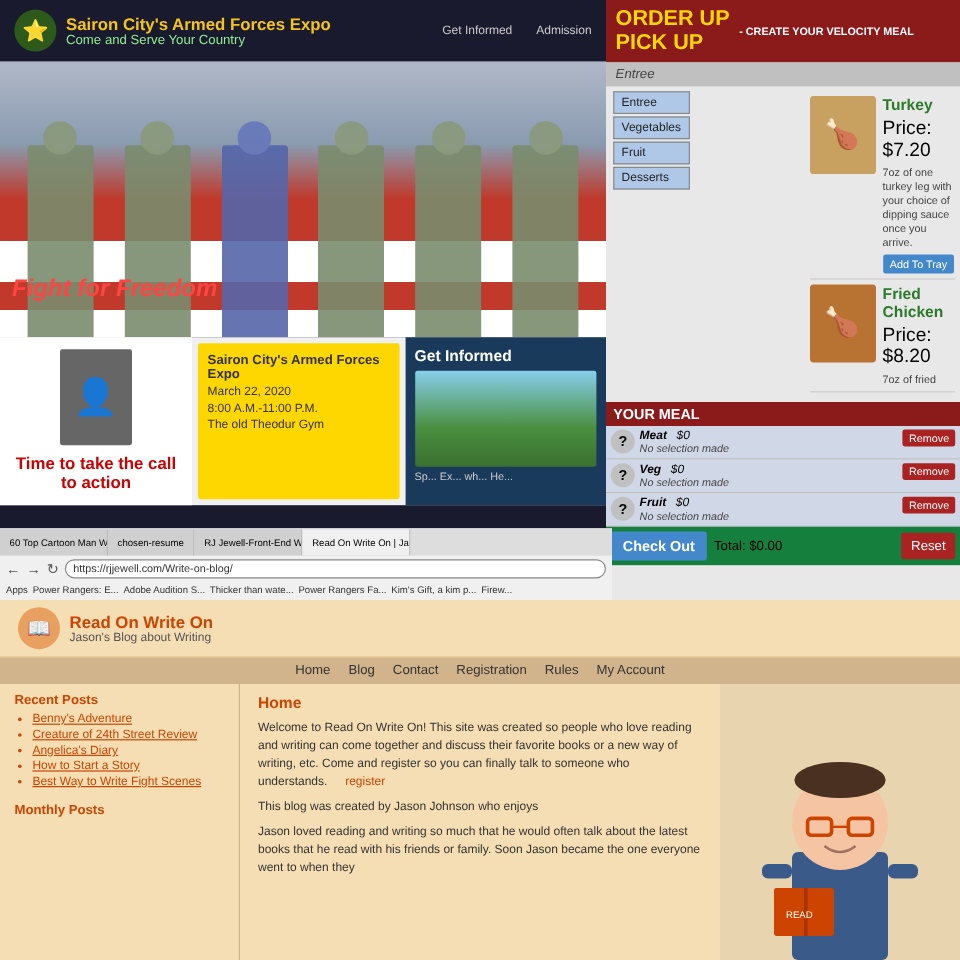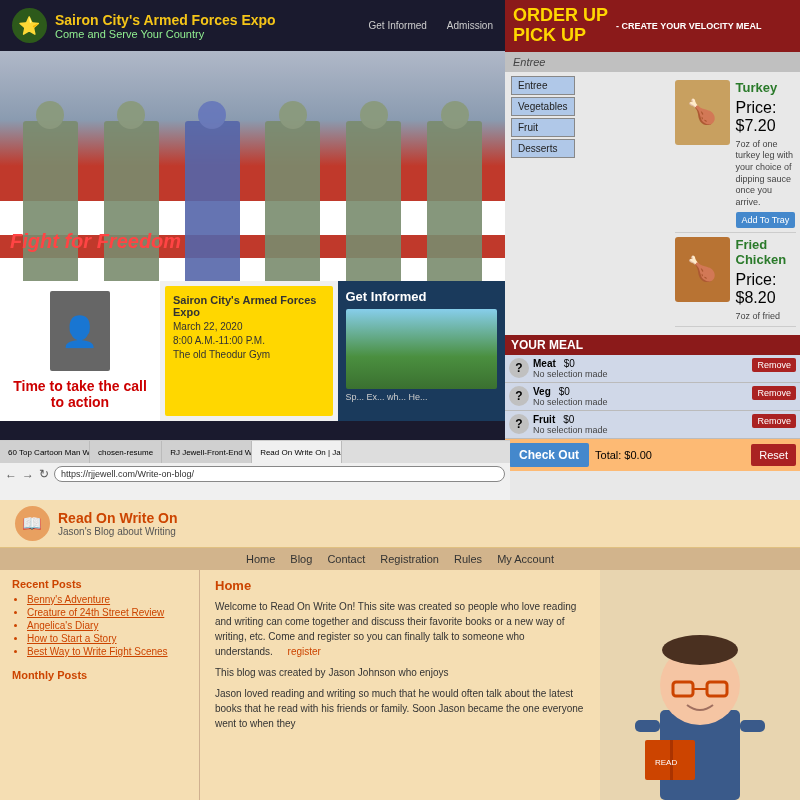--- a/index.html
+++ b/index.html
@@ -209,39 +209,39 @@
     }
     .meal-q {
       width: 20px; height: 20px;
       background: #c0c0c0;
       border-radius: 50%;
       display: flex; align-items: center; justify-content: center;
       font-weight: bold;
       font-size: 12px;
       flex-shrink: 0;
     }
-    .meal-item-info { flex: 1; }
+    .meal-item-info { flex: 1; font-style: italic; }
     .meal-item-name { font-size: 10px; font-weight: bold; }
     .meal-item-price { font-size: 10px; }
     .meal-no-sel { font-size: 9px; color: #444; }
     .meal-remove-btn {
       background: #aa2222;
       color: white;
       border: none;
       padding: 2px 5px;
       font-size: 9px;
       cursor: pointer;
       border-radius: 2px;
     }
     .meal-footer {
       display: flex;
       align-items: center;
       padding: 4px;
       gap: 6px;
-      background: #fdba74;
+      background: #15803d;
     }
     .checkout-btn {
       background: #4488cc;
       color: white;
       border: none;
       padding: 5px 10px;
       font-size: 12px;
       font-weight: bold;
       cursor: pointer;
       border-radius: 2px;
@@ -520,20 +520,29 @@
     <div class="btab">chosen-resume</div>
     <div class="btab">RJ Jewell-Front-End Web Dev...</div>
     <div class="btab active">Read On Write On | Jason...</div>
   </div>
   <div class="browser-urlbar">
     <span class="browser-back">←</span>
     <span class="browser-fwd">→</span>
     <span class="browser-refresh">↻</span>
     <input class="url-input" type="text" value="https://rjjewell.com/Write-on-blog/" style="">
   </div>
+  <div class="browser-bookmarks">
+    <span>Apps</span>
+    <span>Power Rangers: E...</span>
+    <span>Adobe Audition S...</span>
+    <span>Thicker than wate...</span>
+    <span>Power Rangers Fa...</span>
+    <span>Kim's Gift, a kim p...</span>
+    <span>Firew...</span>
+  </div>
 </div>
 
 <div class="site-info-bar">
   <span>This site is meant to show the web skills of RJ Jewell, front-end developer. Jason Johnson and any books or authors mentioned on this site were made up by the develop...</span>
 </div>
 
 <div class="blog-site">
   <div class="blog-header">
     <div class="blog-logo-circle">📖</div>
     <div>

